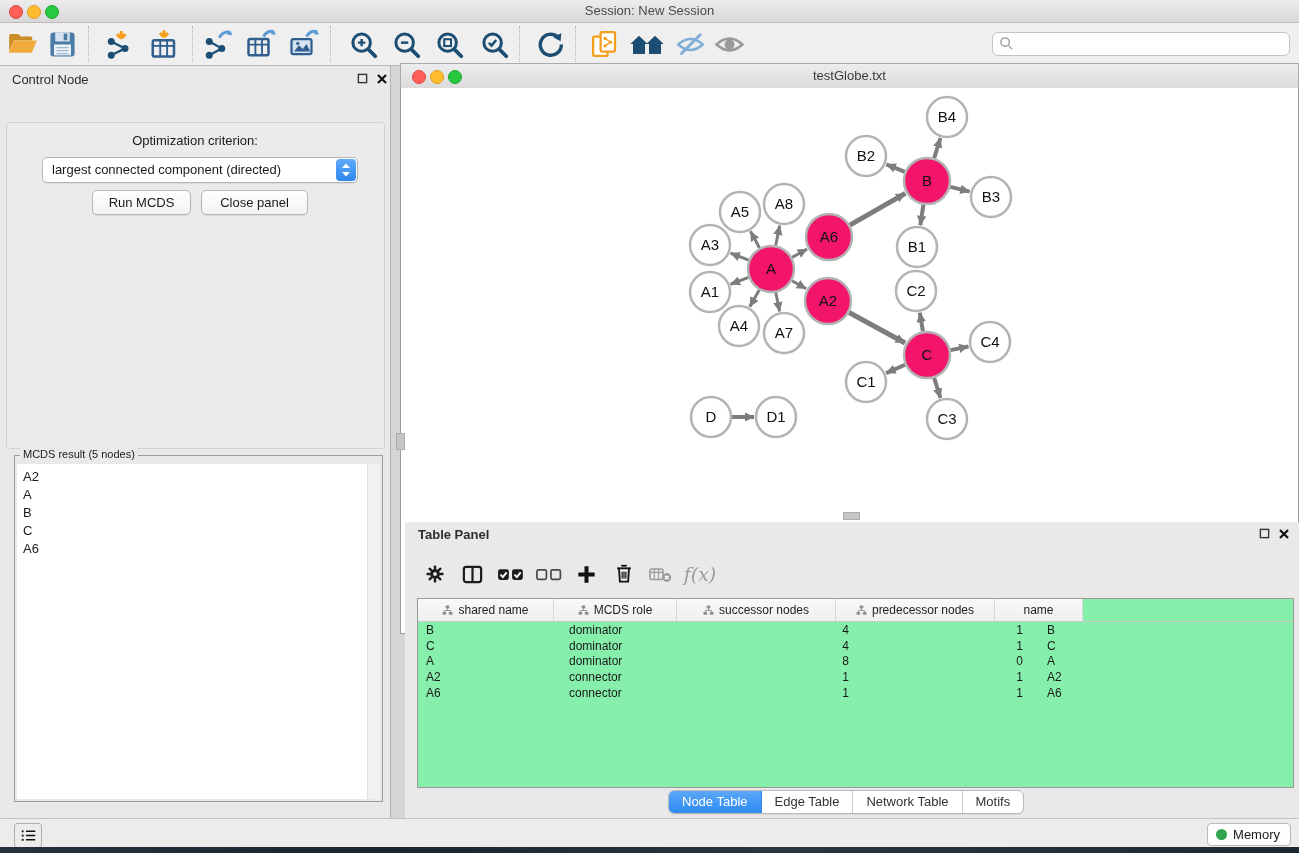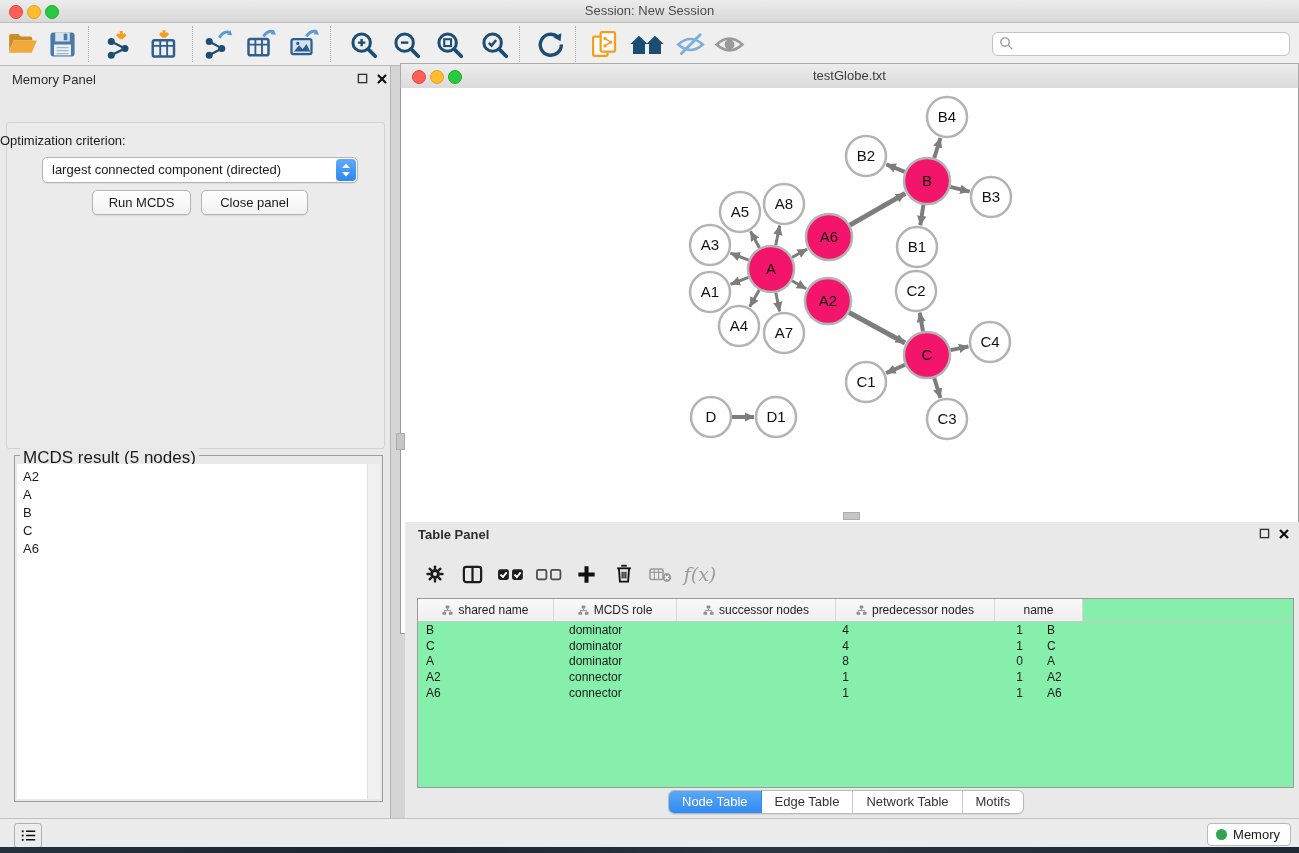--- a/index.html
+++ b/index.html
@@ -21,29 +21,29 @@
   .panel{background:#e9e9e9;}
   .panel-h{font-size:13px;color:#2d2d2d;}
   .winbtn{width:13px;height:13px;display:flex;align-items:center;justify-content:center;}
   
   .segwrap{display:flex;height:22px;border:1px solid #b9b9b9;border-radius:6px;background:#fff;overflow:hidden;
            box-shadow:0 1px 1px rgba(0,0,0,.08);}
   .seg{padding:0 13px;line-height:22px;font-size:13px;color:#333;border-right:1px solid #c9c9c9;white-space:nowrap;}
   .seg:last-child{border-right:none;}
   .seg.active{background:linear-gradient(#5ca7f8,#2e8bf2);color:#fff;border-right-color:#2e8bf2;}
   
-  .cp-label{font-size:13px;}
+  .cp-label{font-size:13px;text-align:center;}
   .select{background:#fff;border:1px solid #b5b5b5;border-radius:5px;height:24px;box-shadow:0 1px 1px rgba(0,0,0,.07);}
   .select .val{position:absolute;left:9px;top:4px;font-size:13px;white-space:nowrap;}
   .select .step{position:absolute;right:1px;top:1px;width:20px;height:22px;border-radius:4px;
                 background:linear-gradient(#61aaf9,#2c87f0);}
   .btn{background:linear-gradient(#ffffff,#f2f2f2);border:1px solid #b5b5b5;border-radius:5px;font-size:13px;
        display:flex;align-items:center;justify-content:center;box-shadow:0 1px 1px rgba(0,0,0,.08);}
   .fieldset{border:1px solid #9d9d9d;background:#e9e9e9;}
-  .fieldset .legend{position:absolute;top:-8px;left:5px;background:#e9e9e9;padding:0 3px;font-size:17px;}
+  .fieldset .legend{position:absolute;top:-8px;left:5px;background:#e9e9e9;padding:0 3px;font-size:11px;}
   .listbox{position:absolute;left:2px;top:8px;right:2px;bottom:2px;background:#fff;}
   .listbox .scroll{position:absolute;top:0;right:0;bottom:0;width:12px;background:#f1f1f1;border-left:1px solid #e0e0e0;}
   .list-item{font-size:13px;padding:1.4px 6px;}
   
   .netwin{left:400px;top:63px;width:899px;height:571px;}
   .netwin .bar{position:absolute;left:0;top:0;right:0;height:25px;background:linear-gradient(#ededed,#dadada);
                border:1px solid #ababab;border-bottom:1px solid #b5b5b5;}
   .netwin .bar .title{width:100%;text-align:center;line-height:24px;font-size:13px;color:#3c3c3c;}
   .canvas{position:absolute;left:0;top:25px;right:0;bottom:0;background:#fff;border:1px solid #9a9a9a;border-top:none;}
   .grip{position:absolute;right:2px;bottom:2px;width:14px;height:14px;
@@ -218,21 +218,21 @@
     <div class="abs search">
       <svg viewBox="0 0 16 16" width="15" height="15">
           <circle cx="6.5" cy="6.5" r="4.5" fill="none" stroke="#9a9a9a" stroke-width="1.5"></circle>
           <path d="M10 10 L14 14" stroke="#9a9a9a" stroke-width="1.5"></path>
         </svg>
       <input type="text" placeholder="" style="">
     </div>
   </div>
 
   <div class="abs panel" style="left:0;top:66px;width:390px;height:752px;border-right:1px solid #b4b4b4;">
-    <div class="abs panel-h" style="left:12px;top:6px;">Memory Panel</div>
+    <div class="abs panel-h" style="left:12px;top:6px;">Control Node</div>
     <div class="abs winbtn" style="left:356px;top:6px;">
       <svg viewBox="0 0 12 12" width="11" height="11">
           <rect x="1.5" y="1.5" width="9" height="9" fill="none" stroke="#333" stroke-width="1.5"></rect>
         </svg>
     </div>
     <div class="abs winbtn" style="left:375px;top:6px;">
       <svg viewBox="0 0 12 12" width="12" height="12">
           <path d="M2 2 L10 10 M10 2 L2 10" stroke="#111" stroke-width="2.2"></path>
         </svg>
     </div>

